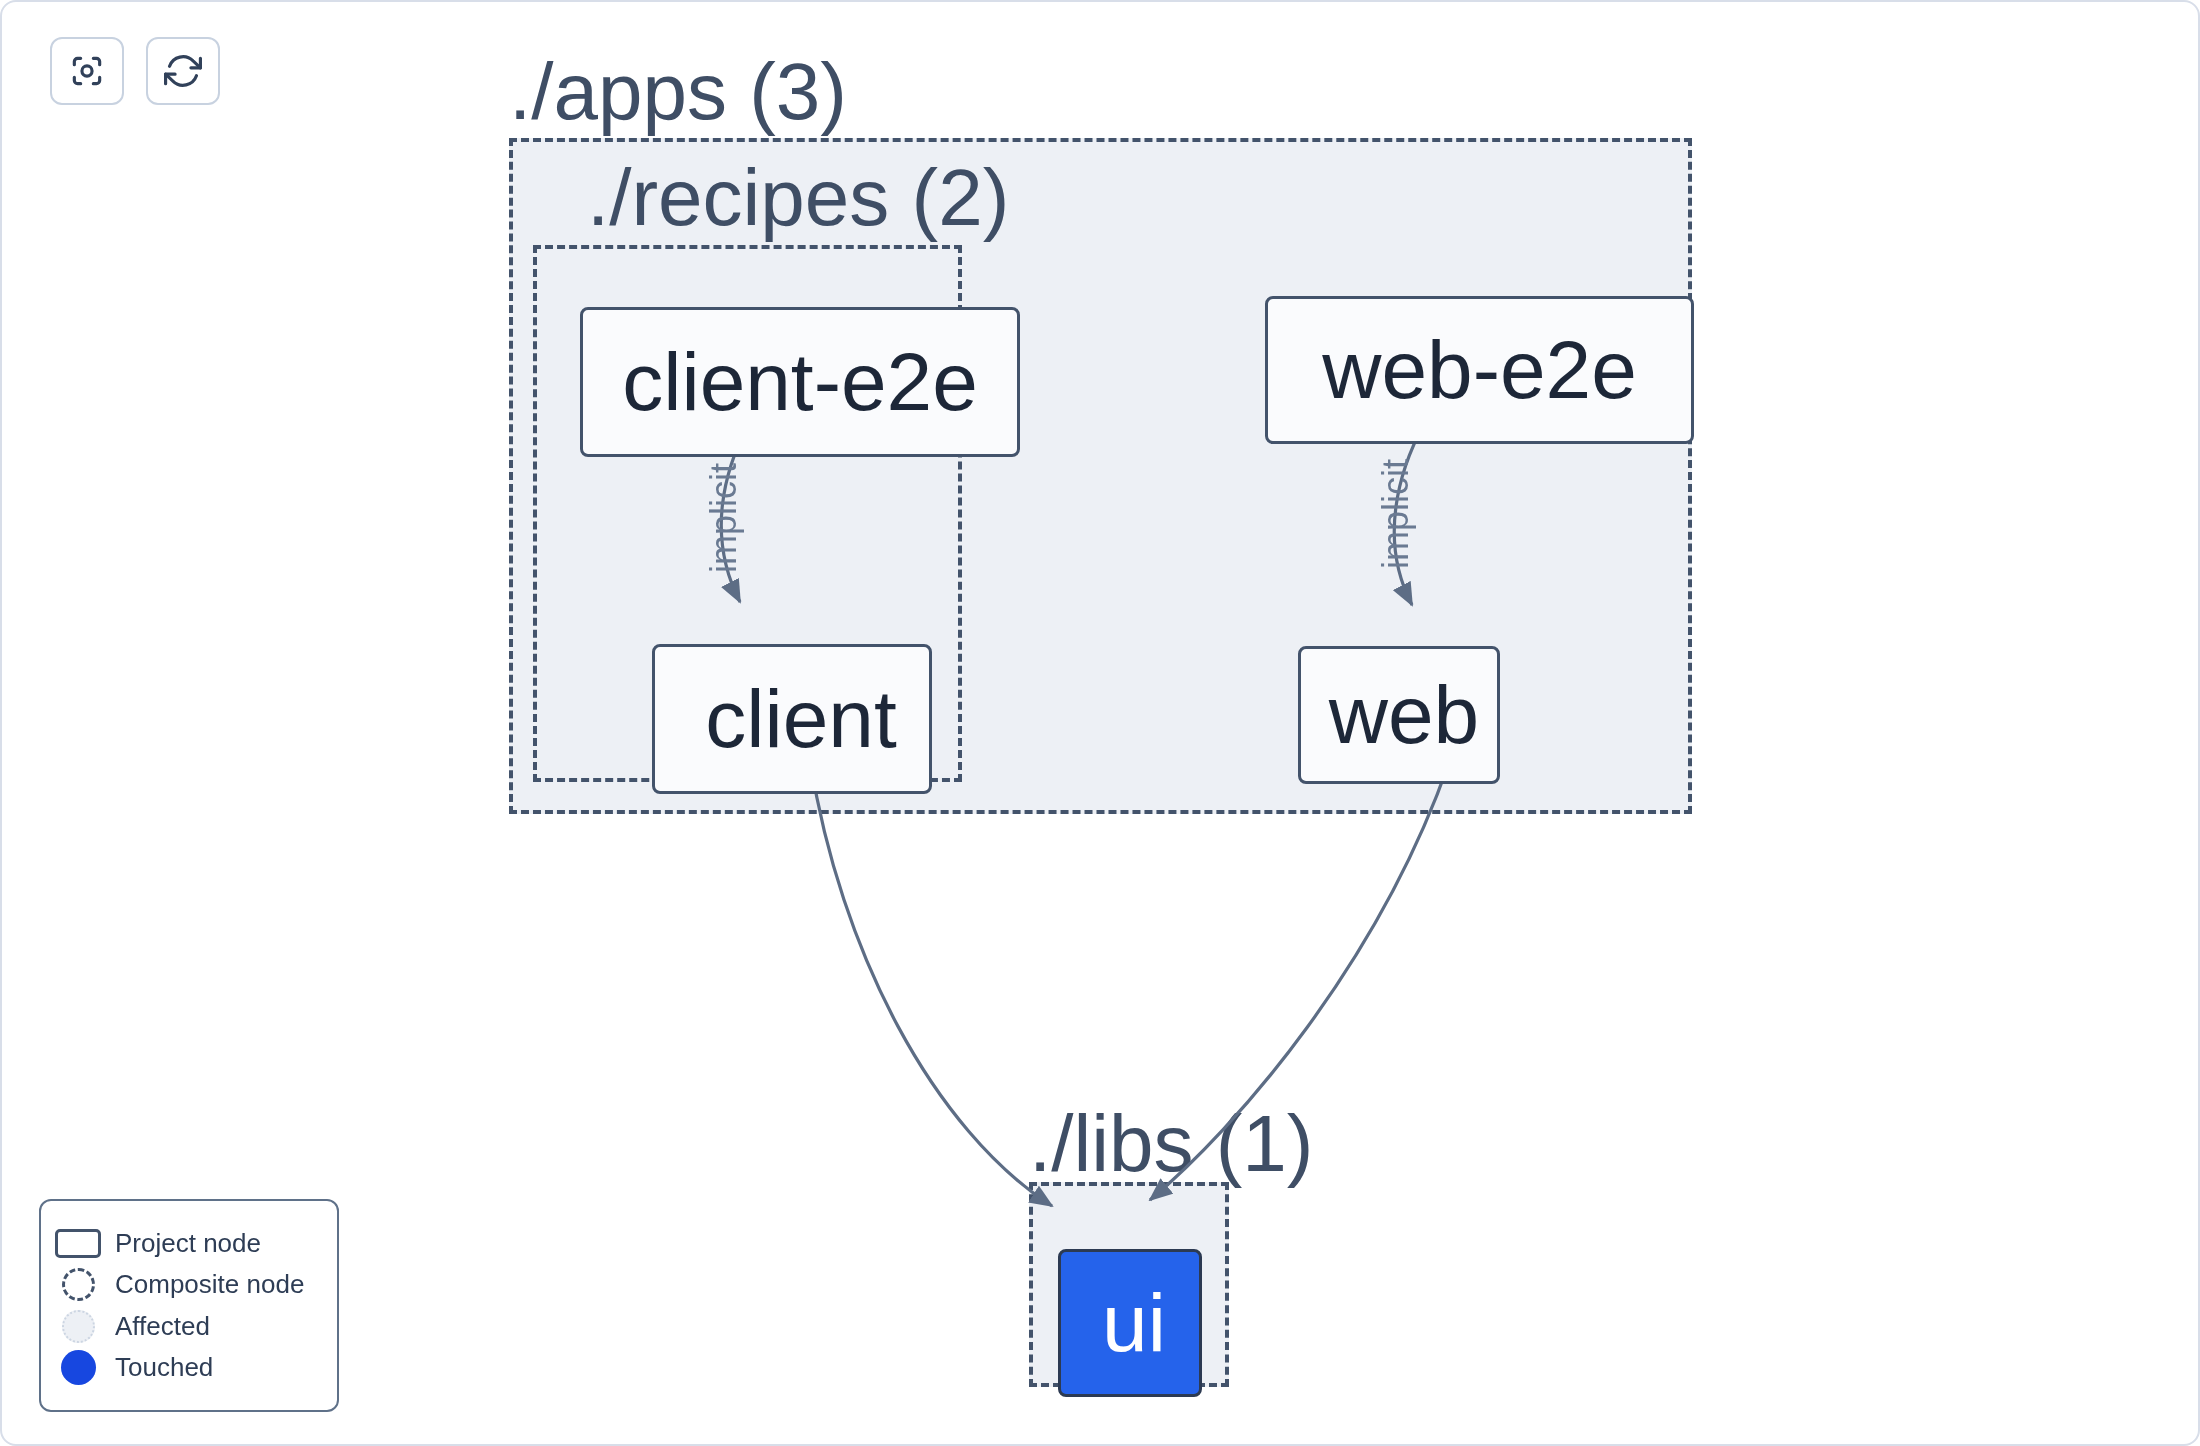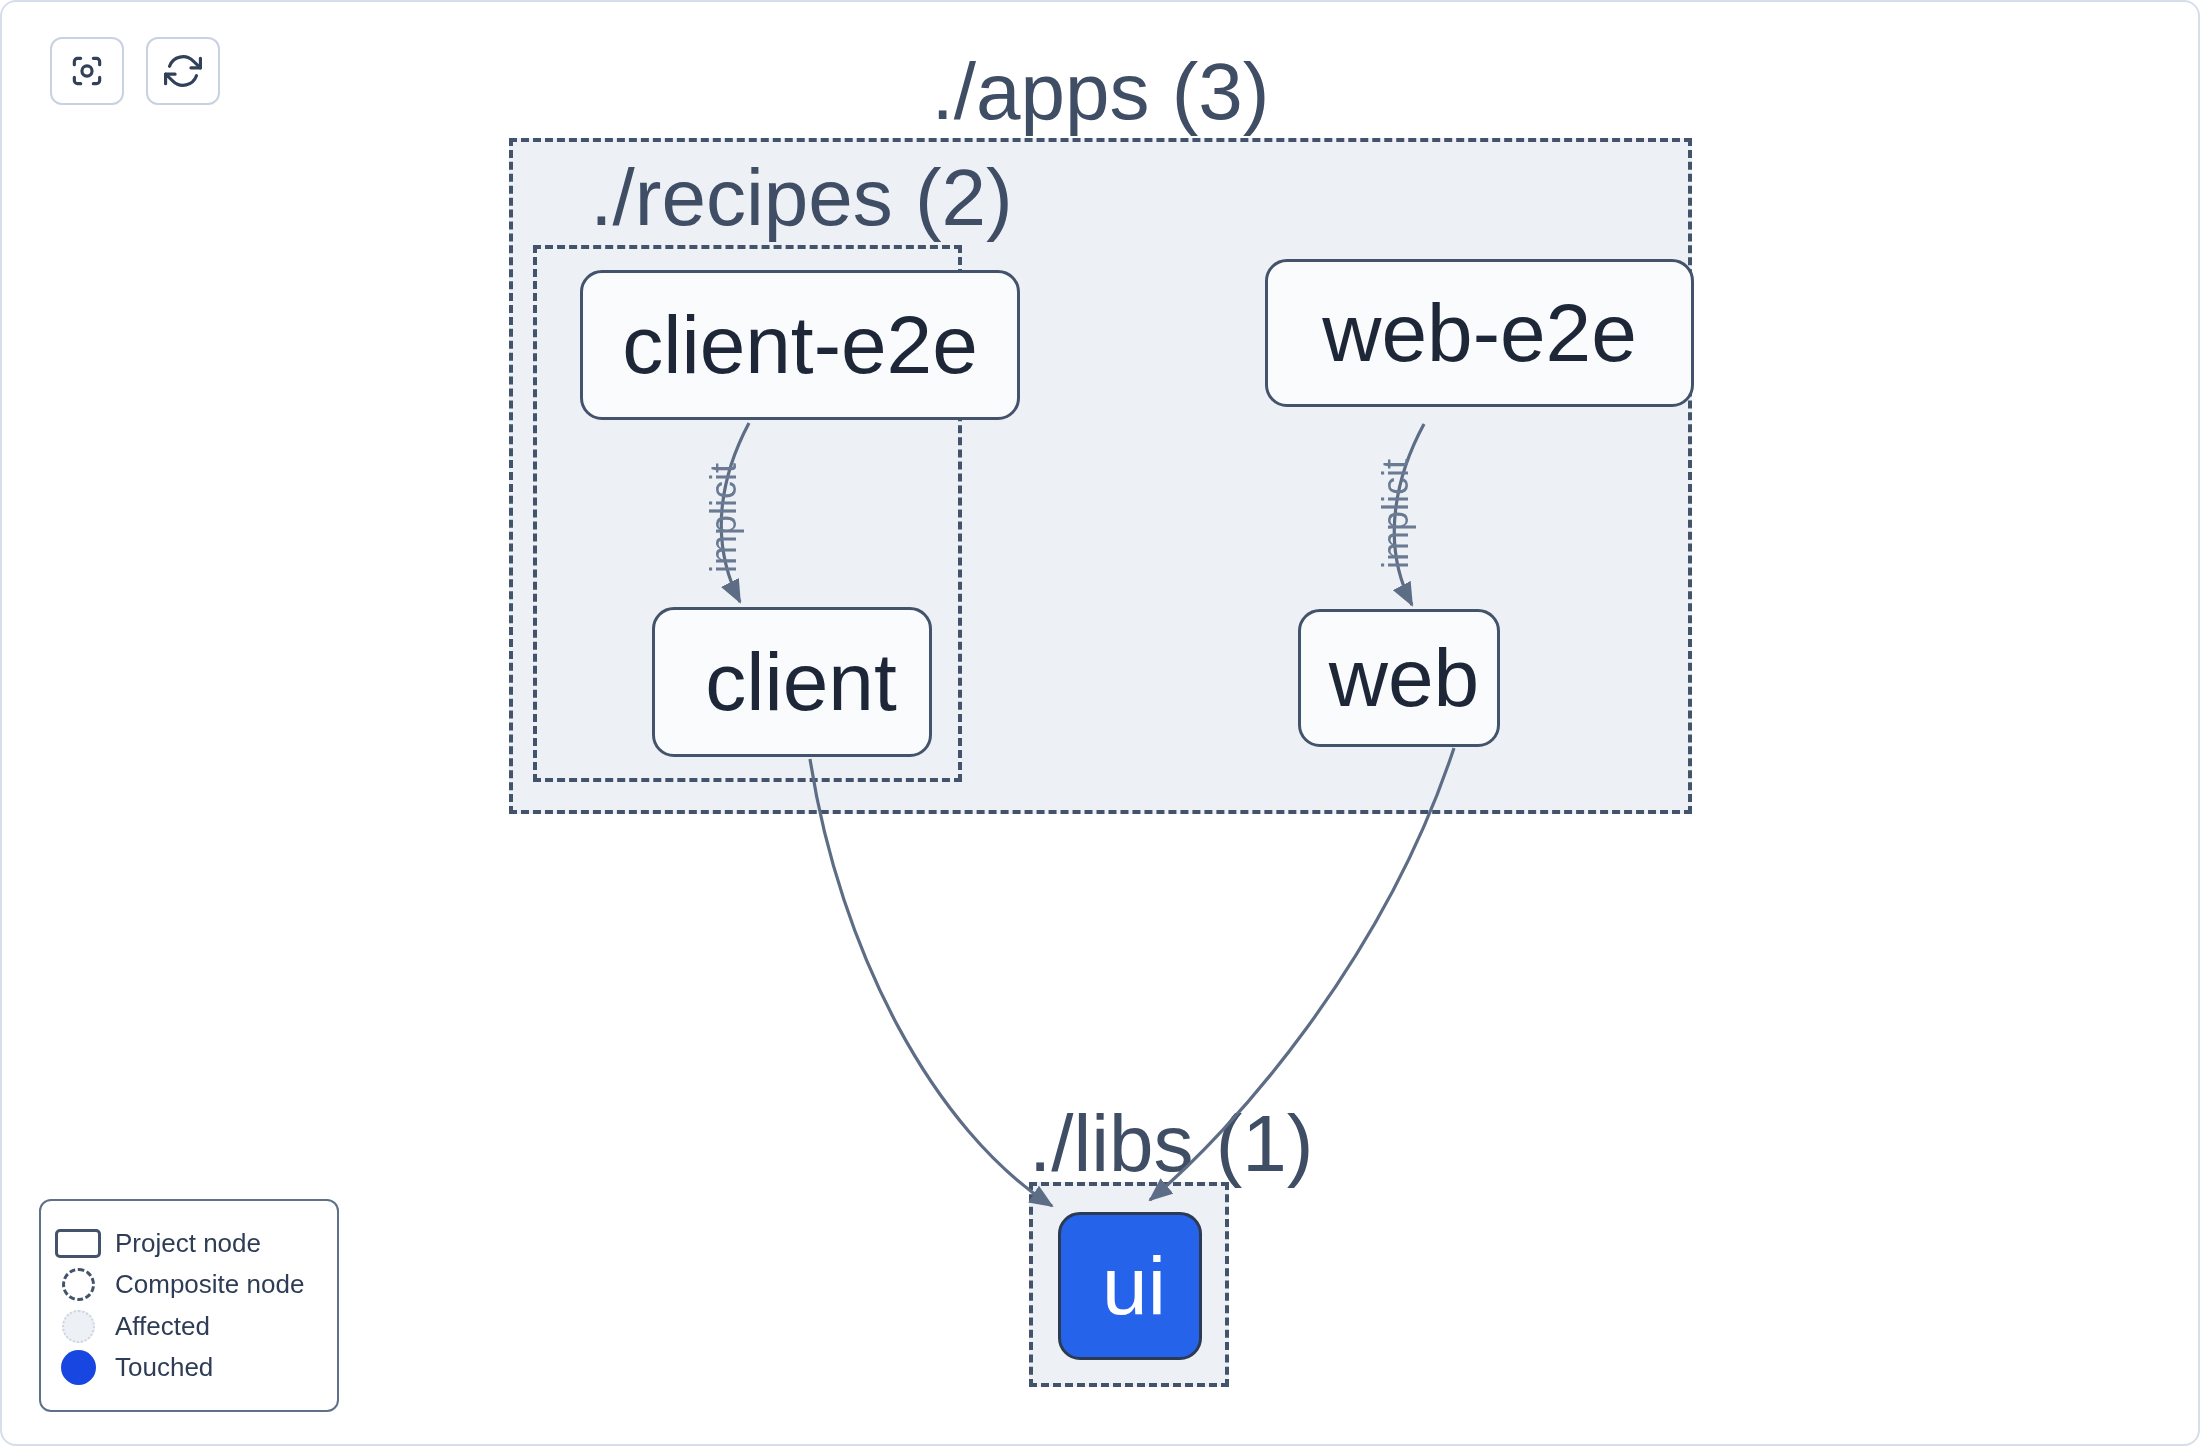--- a/index.html
+++ b/index.html
@@ -20,37 +20,37 @@
             border-radius:12px;display:flex;align-items:center;justify-content:center;cursor:pointer;}
   .tool-btn svg{width:38px;height:38px;stroke:var(--icon);stroke-width:2;fill:none;
                 stroke-linecap:round;stroke-linejoin:round;}
 
   
   .group{position:absolute;background:var(--container_bg);border:4px dashed var(--border_slate);}
   .group.apps{left:507px;top:136px;width:1183px;height:676px;}
   .group.recipes{left:531px;top:243px;width:429px;height:537px;}
   .group.libs{left:1027px;top:1180px;width:200px;height:205px;}
   .group-title{position:absolute;font-size:80px;line-height:1.15;color:var(--text_slate);
-               text-align:center;white-space:nowrap;z-index:5;}
+               text-align:left;white-space:nowrap;z-index:5;}
   .apps-title{left:507px;top:44px;width:1183px;}
   .recipes-title{left:585px;top:150px;width:429px;}
   .libs-title{left:1027px;top:1096px;width:200px;}
 
   
   svg.edges{position:absolute;left:0;top:0;width:2200px;height:1446px;z-index:10;pointer-events:none;}
   svg.edges path.edge{stroke:var(--edge);stroke-width:3.2;fill:none;}
   .edge-label{position:absolute;font-size:36px;color:var(--edge_label);white-space:nowrap;
               transform:translate(-50%,-50%) rotate(-90deg);z-index:12;}
   .el-1{left:722px;top:516px;}
   .el-2{left:1394px;top:512px;}
 
   
   .node{position:absolute;background:var(--node_bg);border:3.5px solid var(--border_slate);
-        border-radius:22px;display:flex;align-items:center;justify-content:center;
-        font-size:82px;color:var(--text_dark);z-index:20;cursor:pointer;white-space:nowrap;}
+        border-radius:8px;display:flex;align-items:center;justify-content:center;
+        font-size:82px;color:var(--text_dark);z-index:20;cursor:pointer;white-space:nowrap;margin-top:37px;}
   .n-client-e2e{left:578px;top:268px;width:440px;height:150px;}
   .n-web-e2e{left:1263px;top:257px;width:429px;height:148px;}
   .n-client{left:650px;top:605px;width:280px;height:150px;padding-left:18px;}
   .n-web{left:1296px;top:607px;width:202px;height:138px;padding-left:10px;}
   .n-ui{left:1056px;top:1210px;width:144px;height:148px;background:var(--touched_blue);
         color:#fff;border-color:#2c3a52;padding-left:8px;}
 
   
   .legend{position:absolute;left:37px;top:1197px;width:300px;height:213px;background:#fff;
           border:2px solid var(--legend_border);border-radius:12px;z-index:40;

